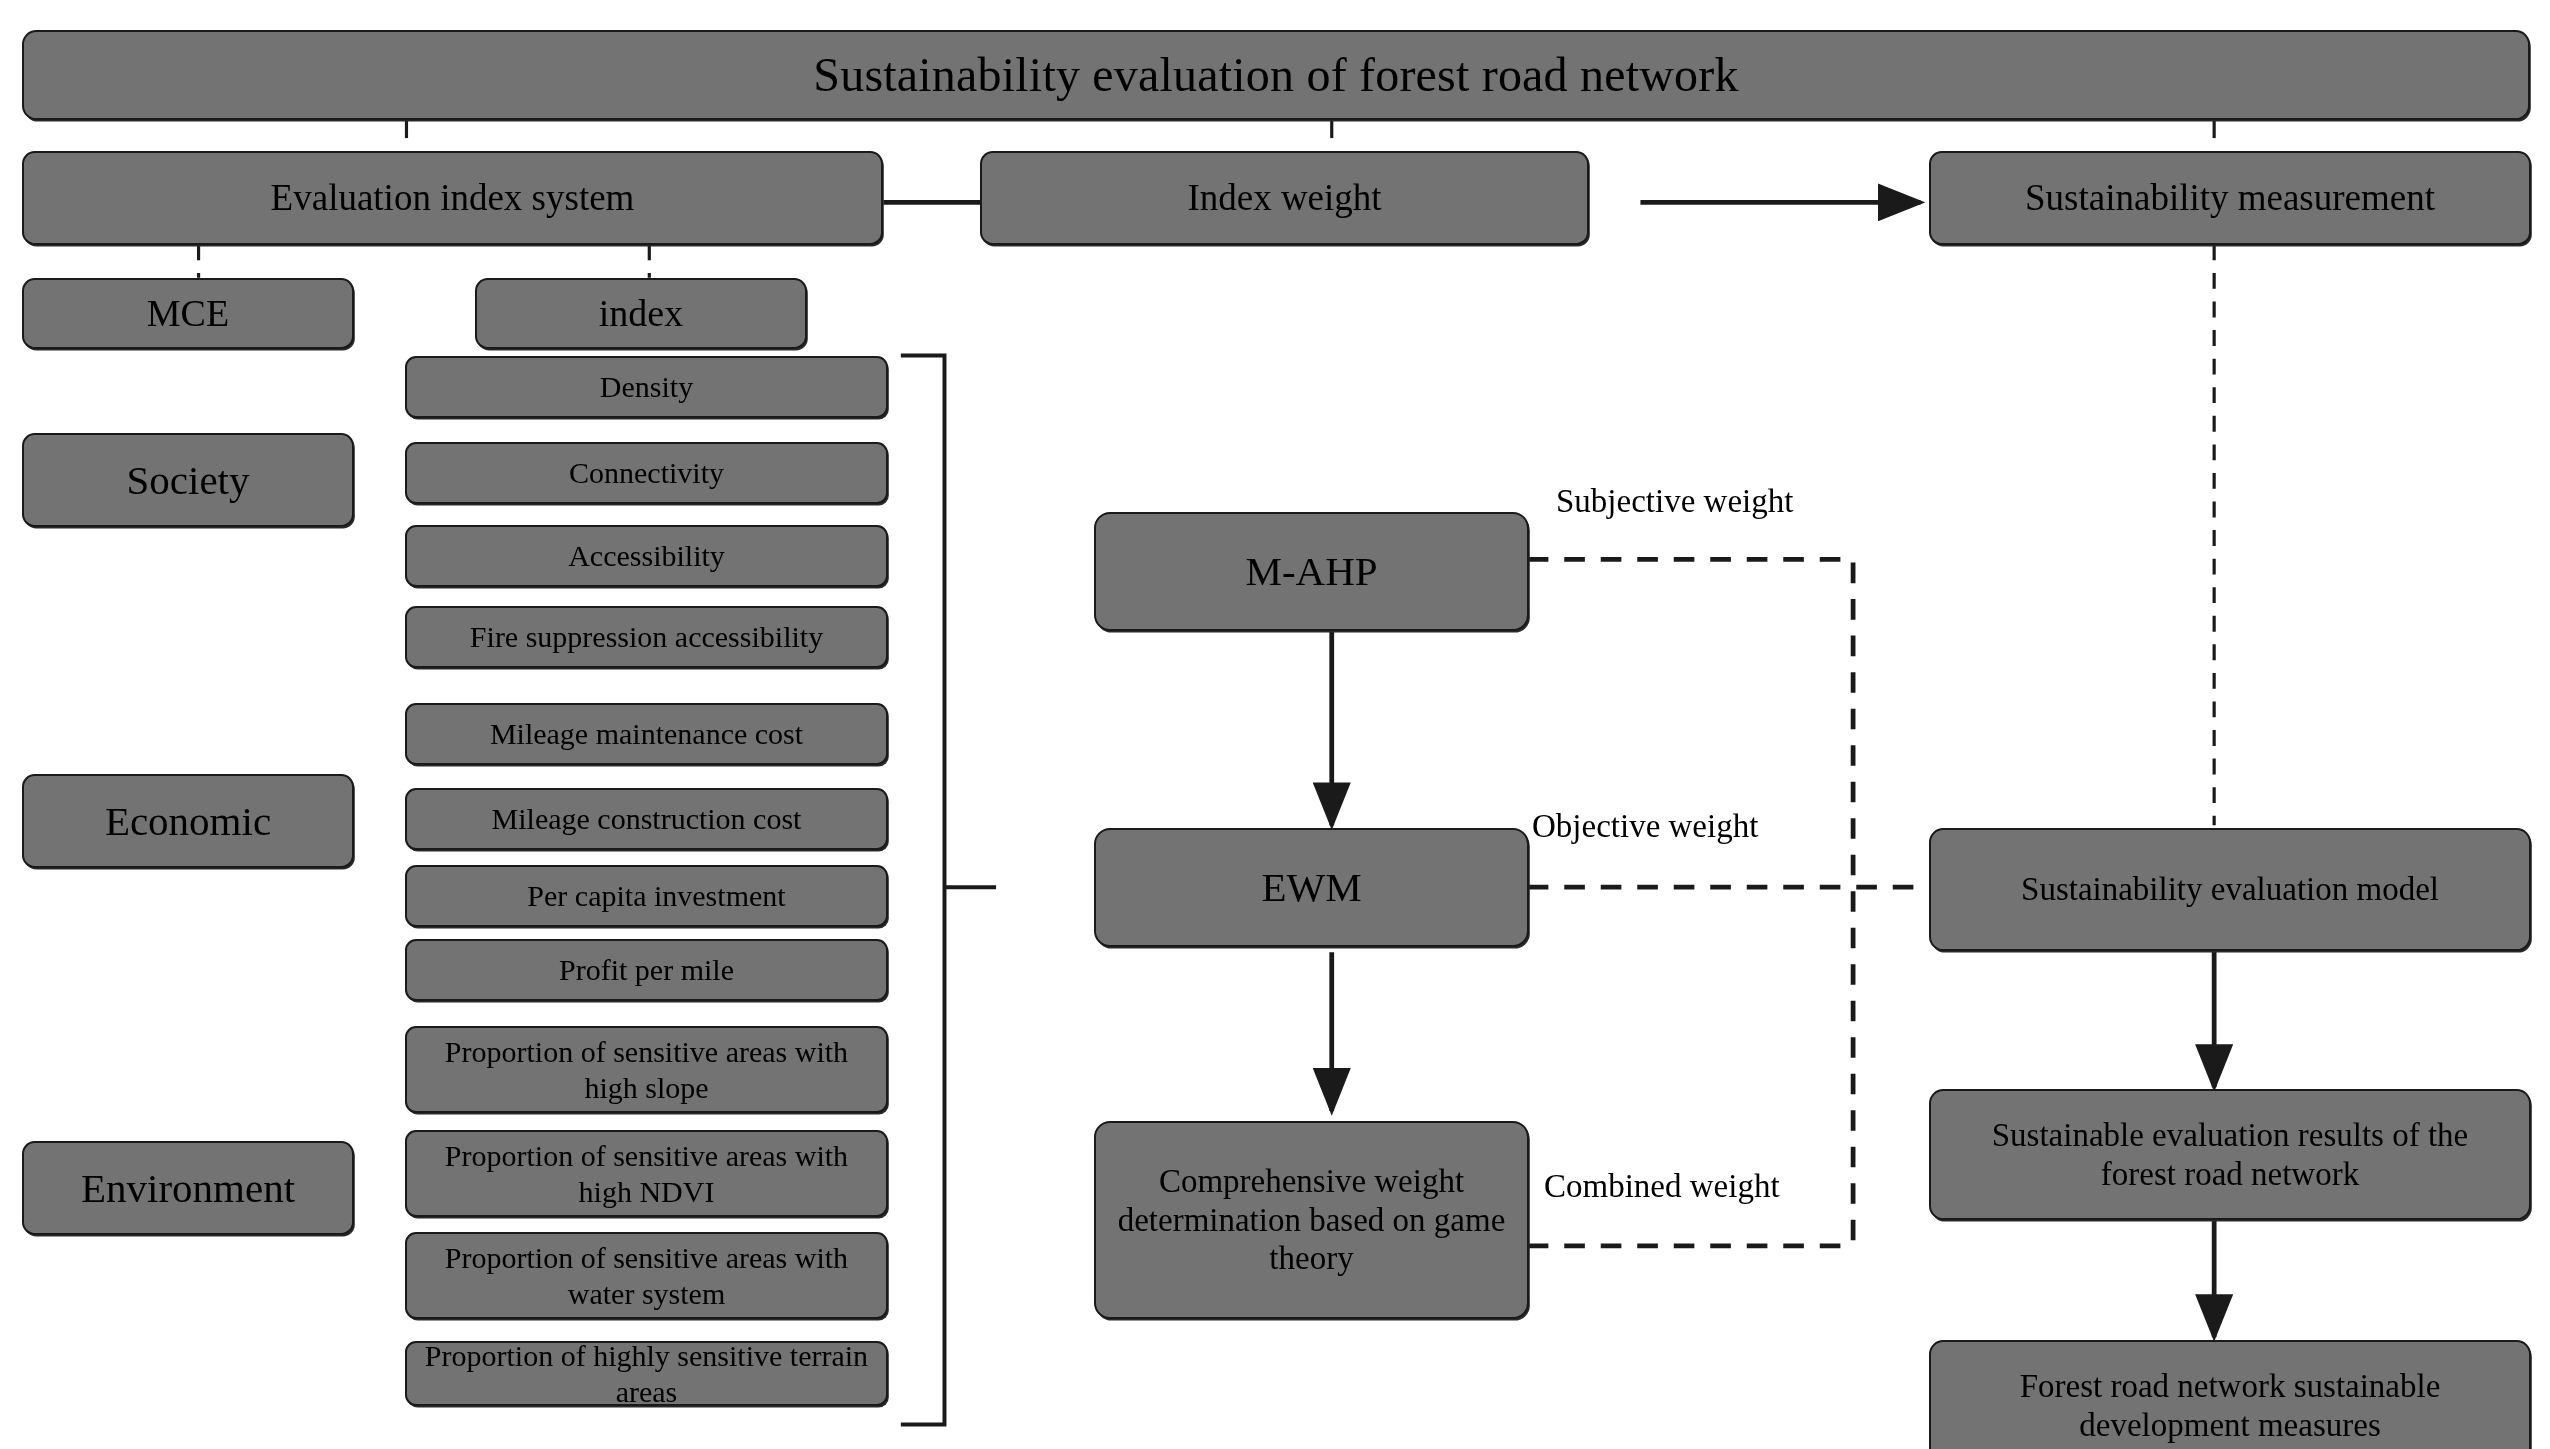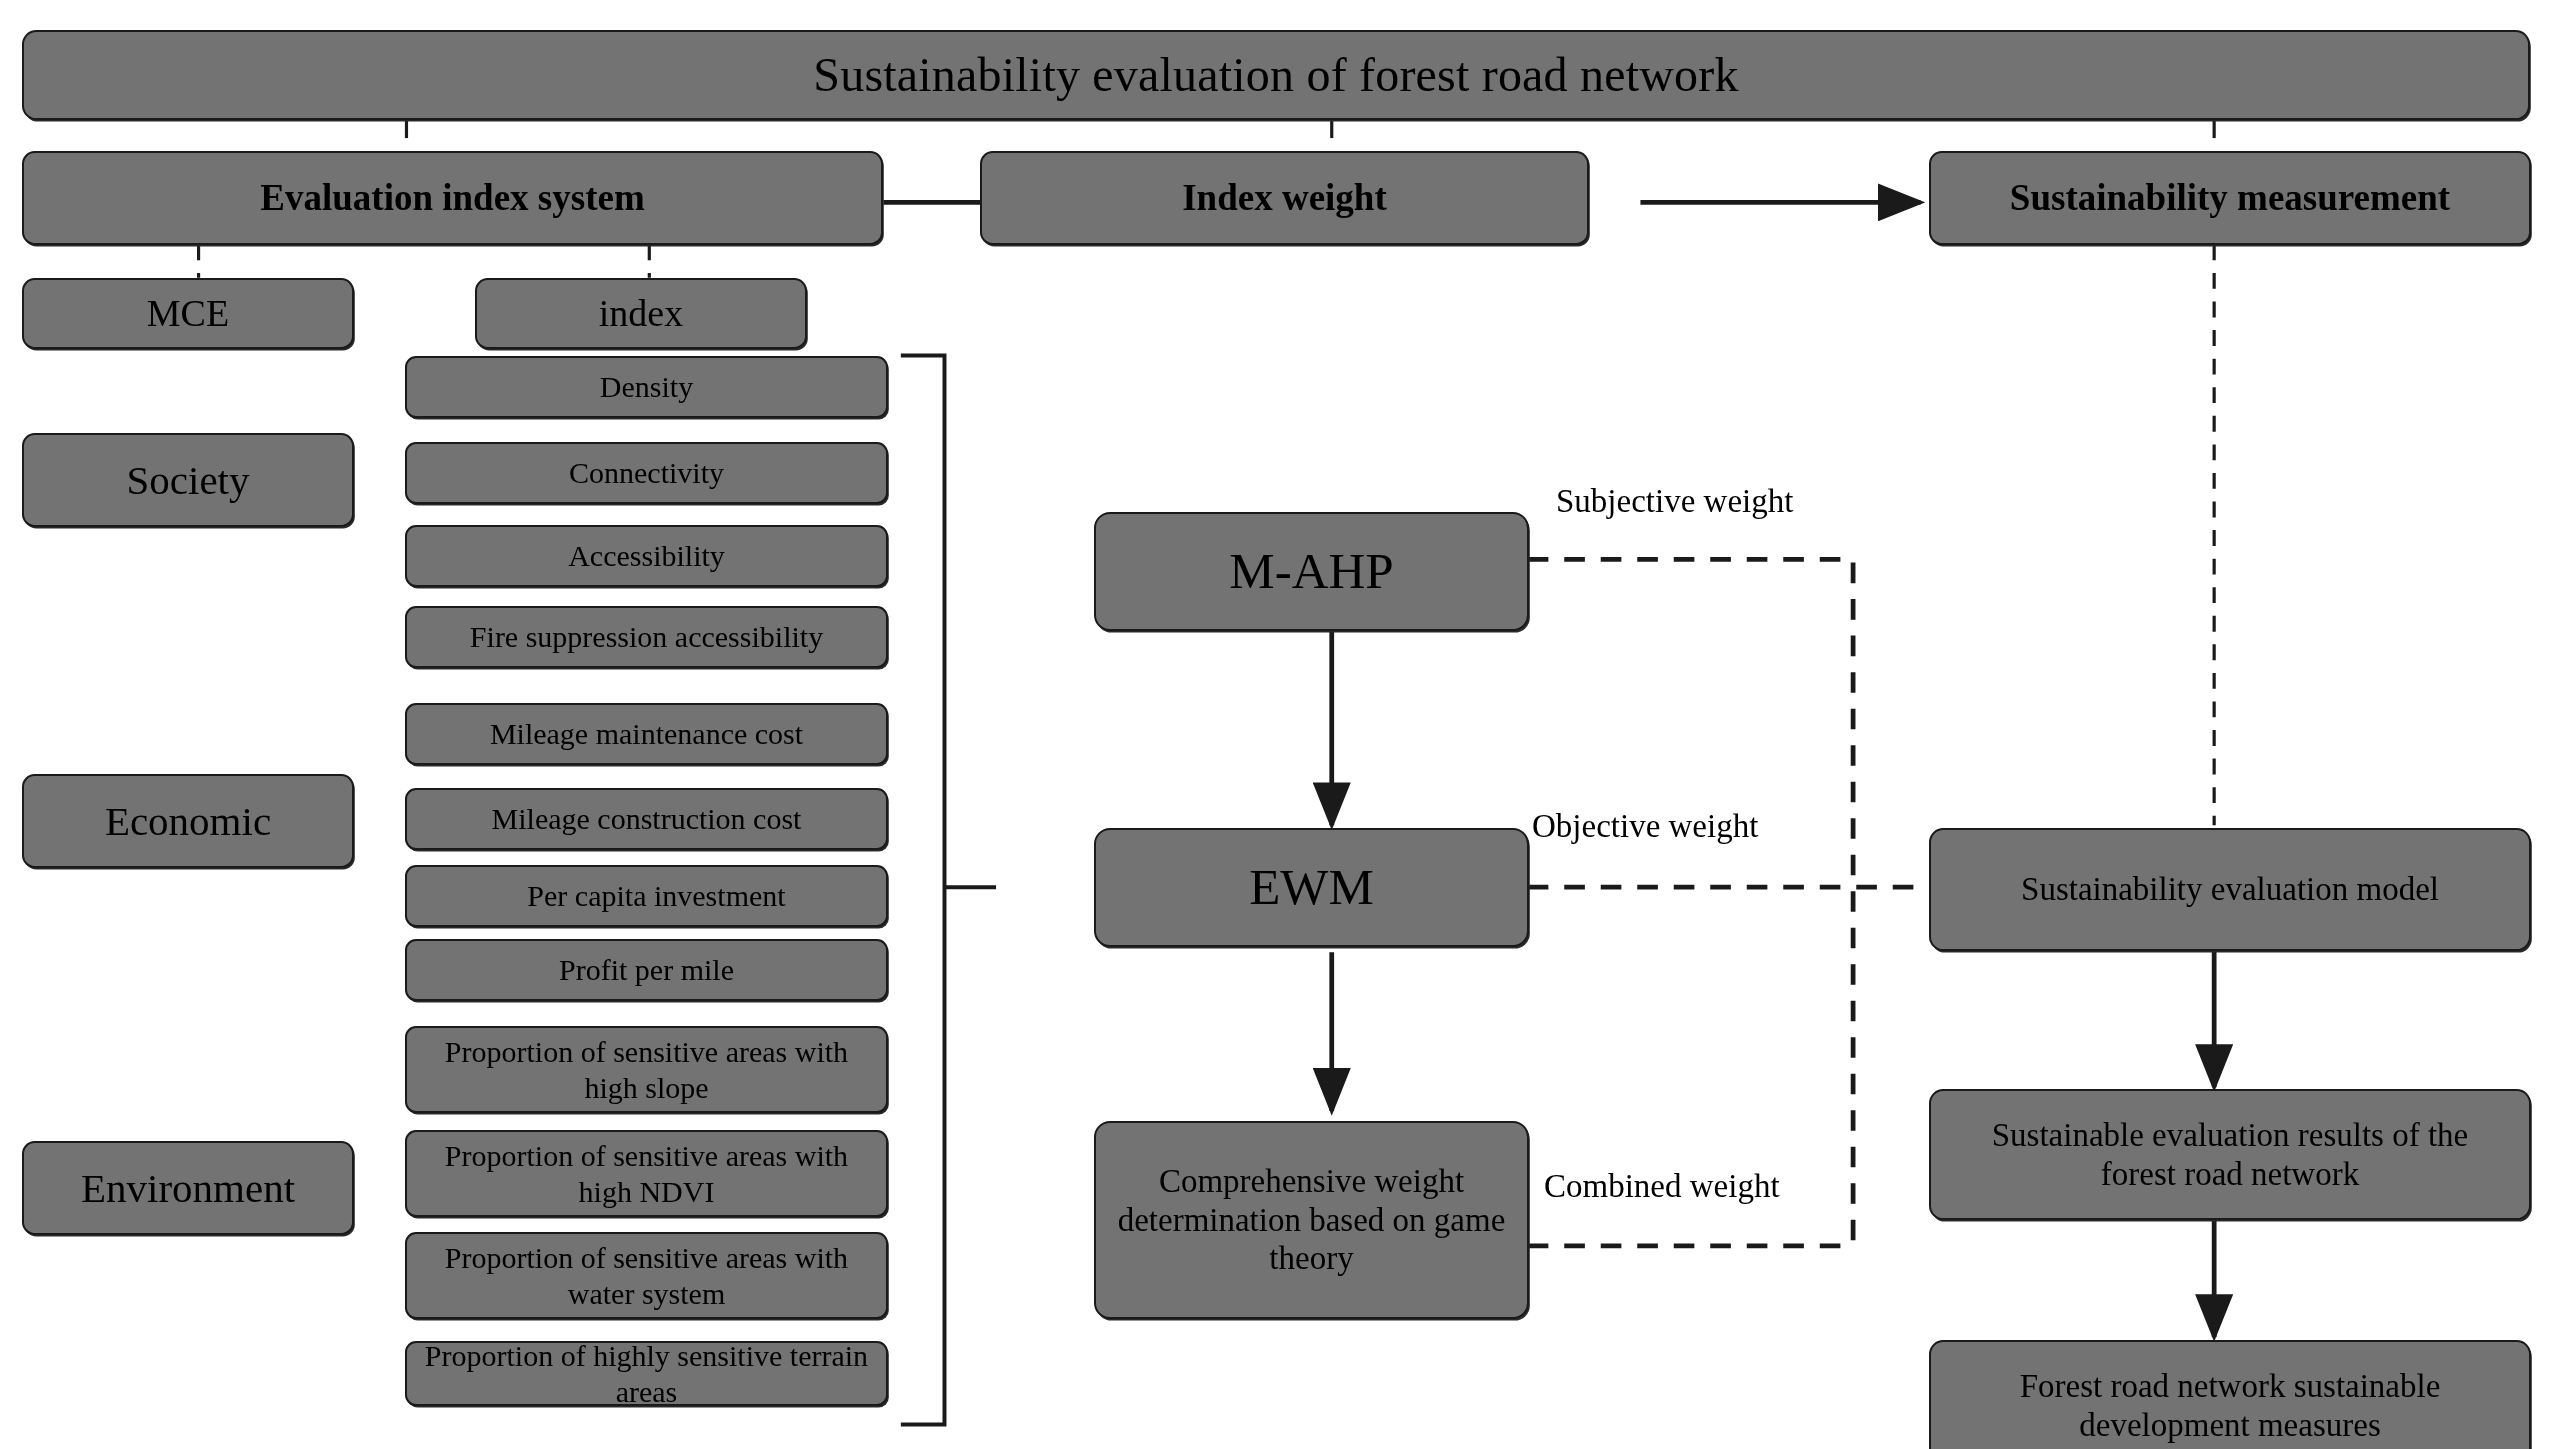--- a/index.html
+++ b/index.html
@@ -31,37 +31,37 @@
     line-height: 1.18;
     box-shadow: 1.6px 2.4px 0 -0.8px #2a2a2a;
     padding: 1.6px 8px;
   }
   .node.title-node {
     border-radius: 14.3px;
     font-size: 48px;
     letter-spacing: 0.2px;
   }
   .node.header-node {
-    font-weight: bold;
+    font-weight: normal;
     font-size: 37px;
   }
   .node.cat-node {
     font-size: 41px;
   }
   .node.mce-node,
   .node.indexlabel-node {
     font-size: 38px;
   }
   .node.idx-node {
     font-size: 30px;
     border-width: 2.4px;
     border-radius: 11px;
   }
   .node.mid-node {
-    font-size: 51px;
+    font-size: 41px;
     border-radius: 16px;
   }
   .node.mid-node.small {
     font-size: 33px;
   }
   .node.right-node {
     font-size: 33px;
     border-radius: 14.3px;
   }
   svg.overlay {

